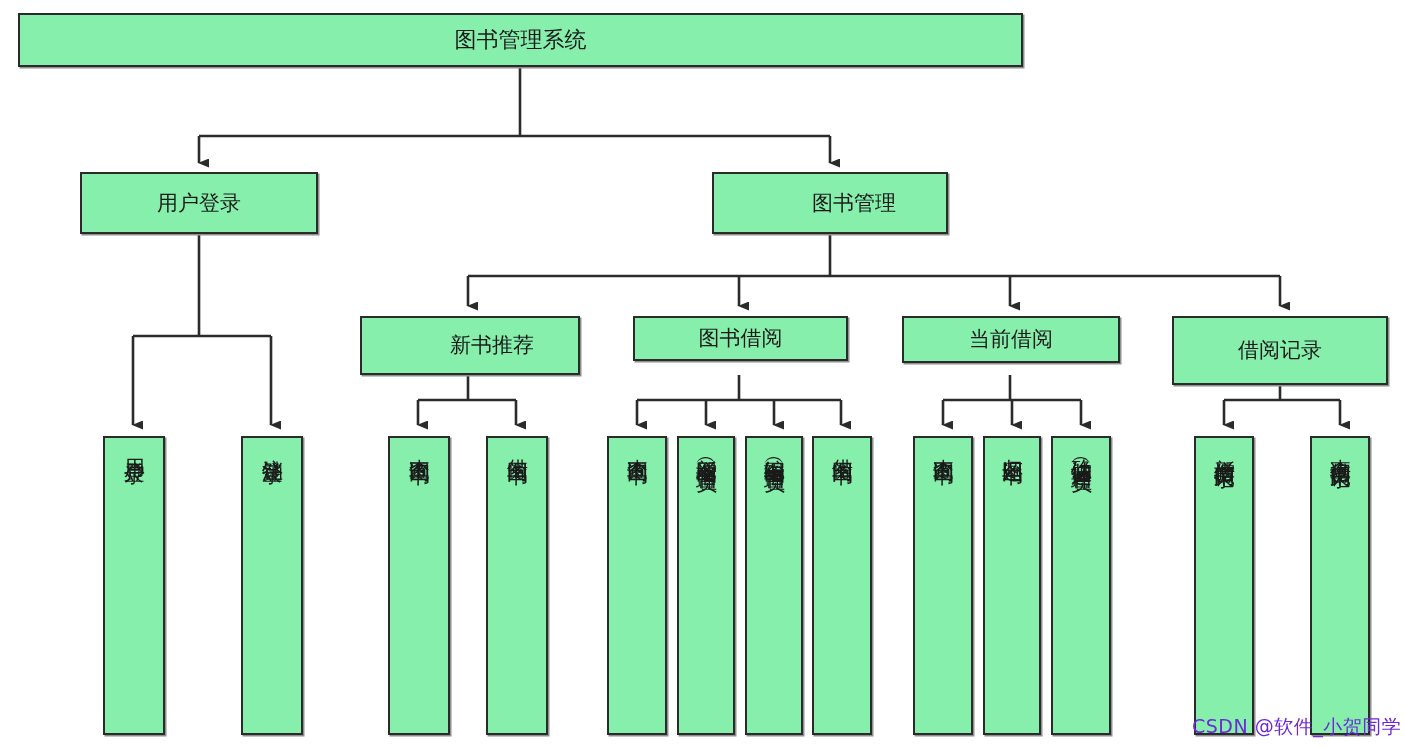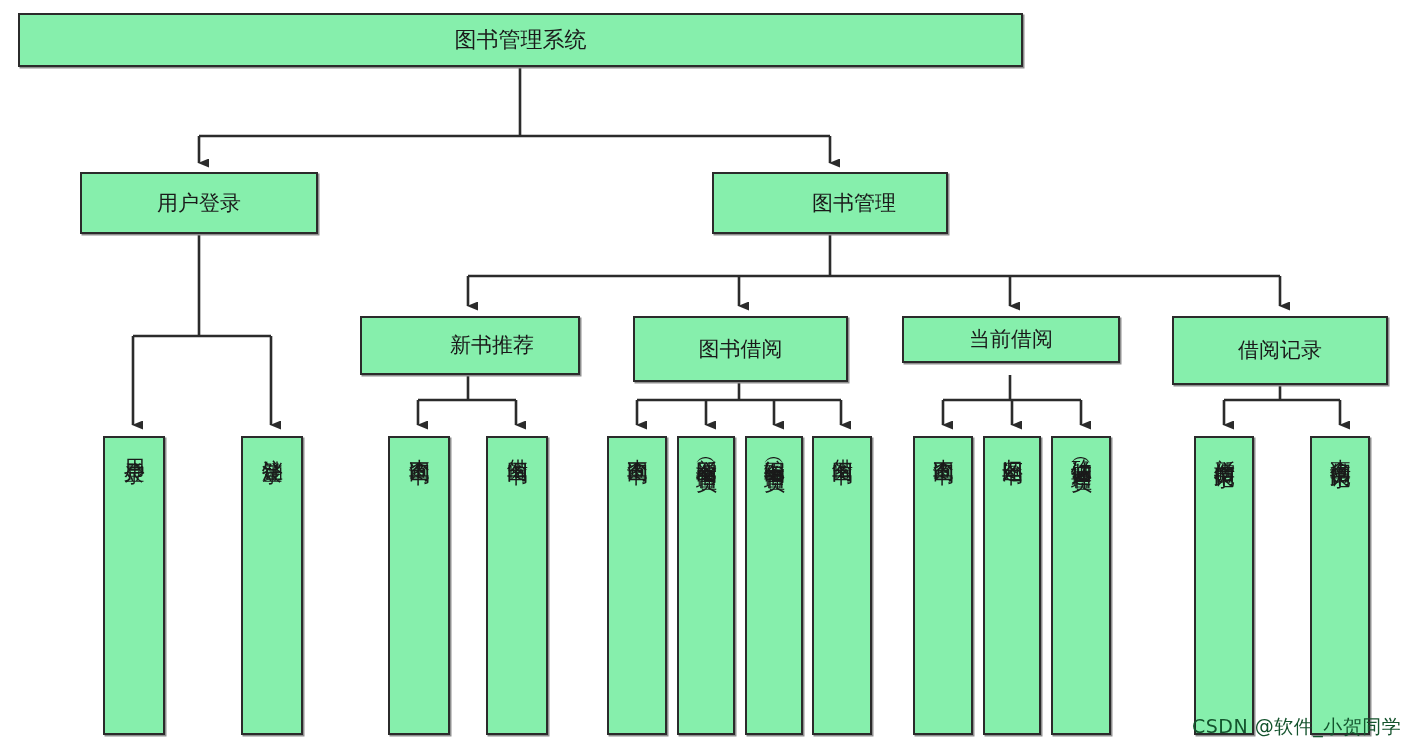--- a/index.html
+++ b/index.html
@@ -58,21 +58,21 @@
     writing-mode: vertical-rl;
     text-orientation: upright;
     font-size: 21px;
     letter-spacing: 2px;
     line-height: 1;
   }
   .watermark {
     position: absolute;
     font-family: "DejaVu Sans", "Liberation Sans", sans-serif;
     font-size: 19px;
-    color: #14532d;
+    color: #6d28d9;
     white-space: nowrap;
     letter-spacing: 0.5px;
   }
 </style>
 </head>
 <body>
 
 <div id="diagram-root">
 
   <svg class="connector-layer" viewBox="0 0 1405 747">
@@ -132,21 +132,21 @@
   <div class="node horizontal" style="left:80px; top:172px; width:238px; height:62px;">
     <span class="node-label">用户登录</span>
   </div>
   <div class="node horizontal" style="left:712px; top:172px; width:236px; height:62px;padding-left:48px;">
     <span class="node-label">图书管理</span>
   </div>
 
   <div class="node horizontal" style="left:360px; top:316px; width:220px; height:59px;padding-left:44px;">
     <span class="node-label">新书推荐</span>
   </div>
-  <div class="node horizontal" style="left:633px; top:316px; width:215px; height:66px;">
+  <div class="node horizontal" style="left:633px; top:316px; width:215px; height:45px;">
     <span class="node-label">图书借阅</span>
   </div>
   <div class="node horizontal" style="left:902px; top:316px; width:218px; height:47px;">
     <span class="node-label">当前借阅</span>
   </div>
   <div class="node horizontal" style="left:1172px; top:316px; width:216px; height:69px;">
     <span class="node-label">借阅记录</span>
   </div>
 
   <div class="node vertical" style="left:103px; top:436px; width:62px; height:299px;">

